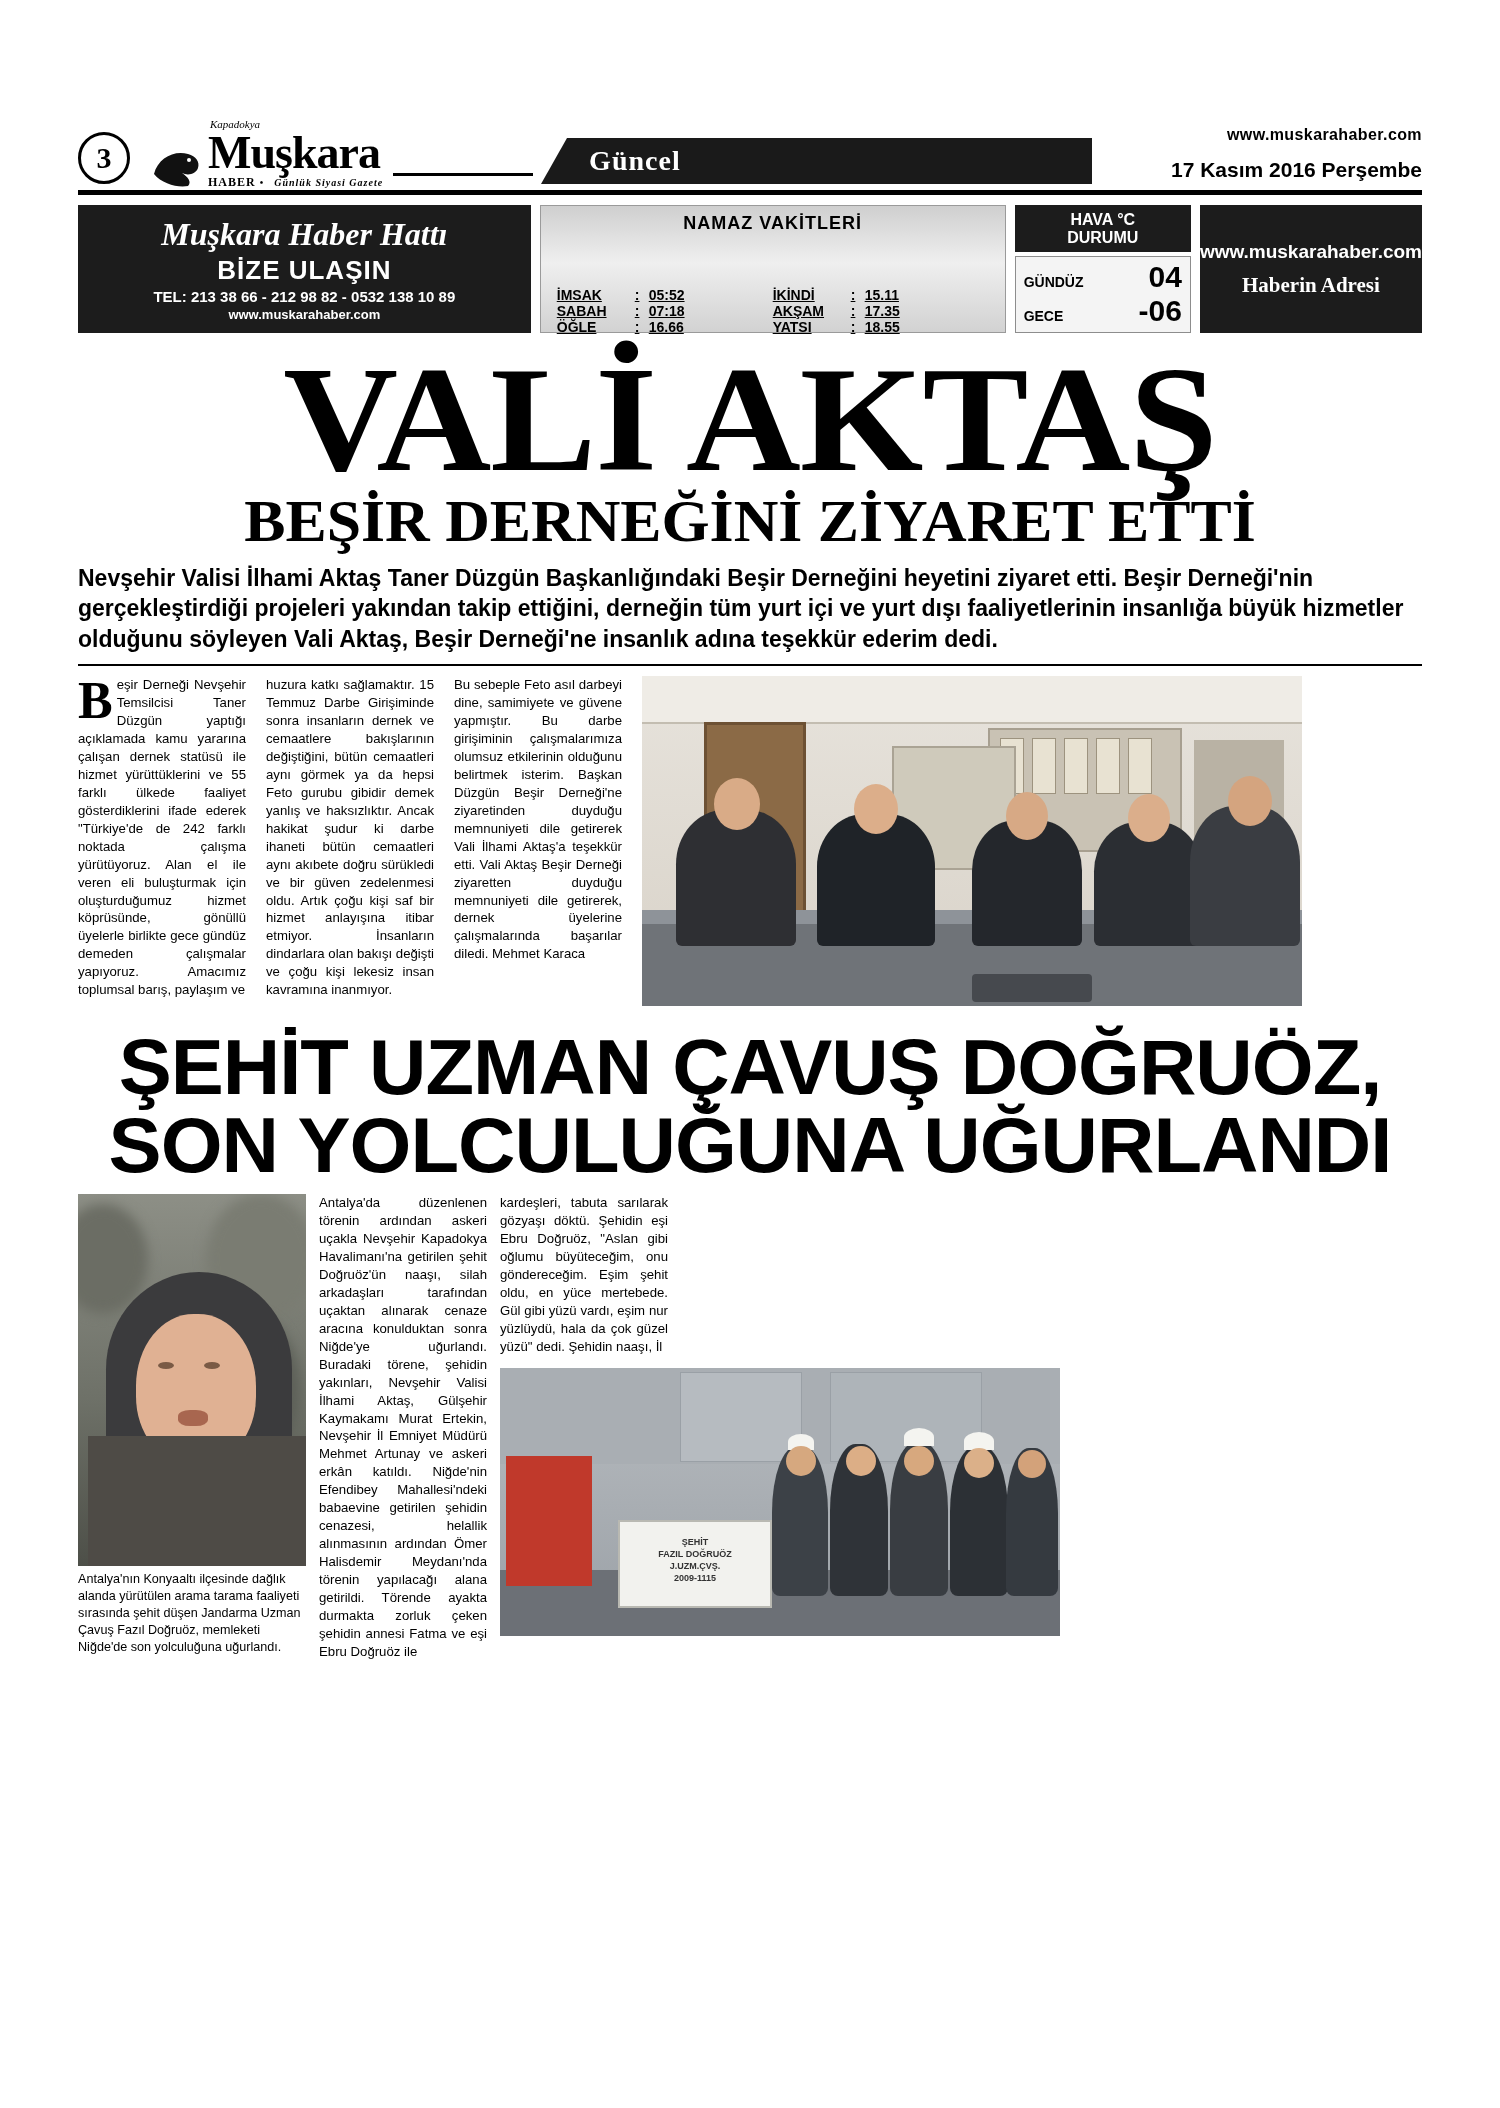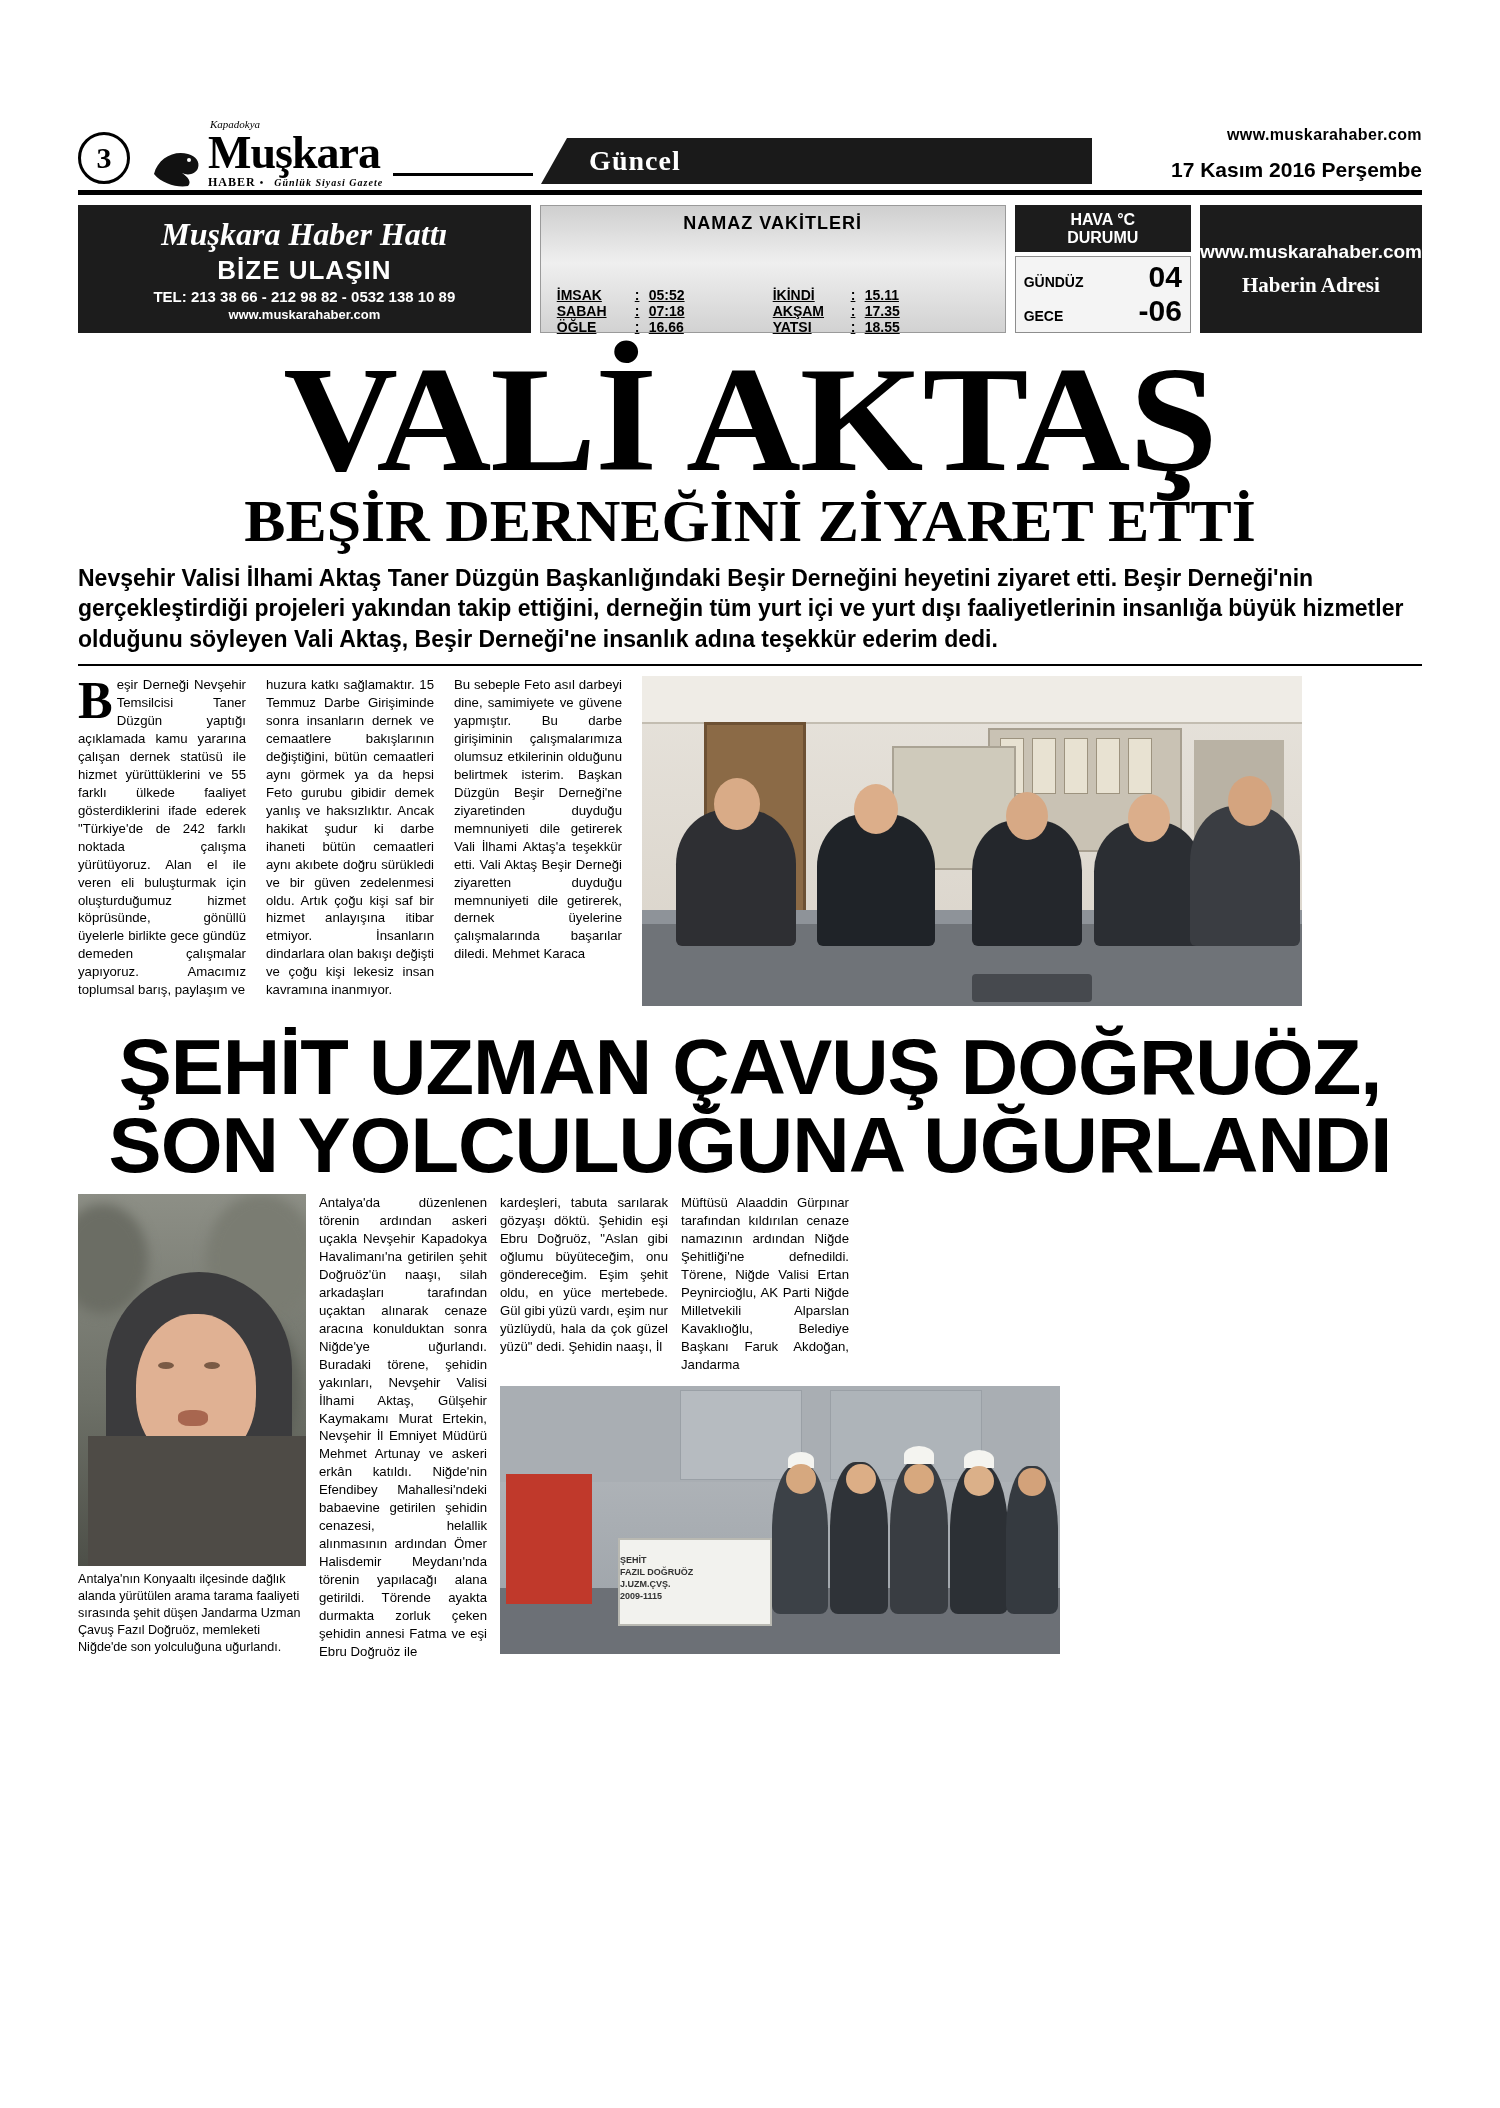--- a/index.html
+++ b/index.html
@@ -368,21 +368,21 @@
   .p2-scarf { position:absolute; left:28px; top:78px; width:186px; height:270px; border-radius:50% 50% 0 0 / 36% 36% 0 0; background:#3b3b3d; }
   .p2-coat { position:absolute; left:10px; bottom:0; width:230px; height:130px; background:#4e4b46; }
 
   
   .p3-bg { position:absolute; inset:0; background:linear-gradient(#b8bcc0,#9aa0a6); }
   .p3-build { position:absolute; top:0; left:0; right:0; height:96px; background:#a9aeb3; }
   .p3-ground { position:absolute; left:0; right:0; bottom:0; height:66px; background:#6c7076; }
   .p3-flag { position:absolute; left:6px; top:88px; width:86px; height:130px; background:#c0392b; }
   .p3-sign { position:absolute; left:118px; bottom:28px; width:150px; height:84px; background:#f2f2ee; border:2px solid #b9b9b2; }
   .p3-sign span {
-    display:block; font-size:9px; font-weight:bold; color:#333; line-height:1.35; margin-top:14px;
+    display:block; text-align:center; font-size:9px; font-weight:bold; color:#333; line-height:1.35; margin-top:14px;
   }
   .p3-fig { position:absolute; bottom:40px; border-radius:44% 44% 8px 8px; }
   .p3-cap { position:absolute; border-radius:50% 50% 0 0; background:#f4f4f0; }
 </style>
 </head>
 <body>
 
 <div class="page">
 
   <div class="masthead">
@@ -560,23 +560,20 @@
 
       <div class="col2">
         <p>Antalya'da düzenlenen törenin ardından askeri uçakla Nevşehir Kapadokya Havalimanı'na getirilen şehit Doğruöz'ün naaşı, silah arkadaşları tarafından uçaktan alınarak cenaze aracına konulduktan sonra Niğde'ye uğurlandı. Buradaki törene, şehidin yakınları, Nevşehir  Valisi İlhami Aktaş, Gülşehir Kaymakamı Murat Ertekin, Nevşehir İl Emniyet Müdürü Mehmet Artunay ve askeri erkân katıldı. Niğde'nin Efendibey Mahallesi'ndeki babaevine getirilen şehidin cenazesi, helallik alınmasının ardından Ömer Halisdemir Meydanı'nda törenin yapılacağı alana getirildi. Törende ayakta durmakta zorluk çeken şehidin annesi Fatma ve eşi Ebru Doğruöz ile</p>
       </div>
 
       <div class="right-stack">
         <div class="cols-right">
           <div class="col2">
             <p>kardeşleri, tabuta sarılarak gözyaşı döktü. Şehidin eşi Ebru Doğruöz, "Aslan gibi oğlumu büyüteceğim, onu göndereceğim. Eşim şehit oldu, en yüce mertebede. Gül gibi yüzü vardı, eşim nur yüzlüydü, hala da çok güzel yüzü" dedi. Şehidin naaşı, İl</p>
           </div>
-          <div class="col2">
-            <p>Müftüsü Alaaddin Gürpınar tarafından kıldırılan cenaze namazının ardından Niğde Şehitliği'ne defnedildi. Törene, Niğde Valisi Ertan Peynircioğlu, AK Parti Niğde Milletvekili Alparslan Kavaklıoğlu, Belediye Başkanı Faruk Akdoğan, Jandarma</p>
-          </div>
         </div>
 
         <div class="photo photo3">
           <div class="p3-bg"></div>
           <div class="p3-build"></div>
           <div style="position:absolute;left:180px;top:4px;width:120px;height:88px;background:#b6bbc0;border:1px solid #9aa0a6;"></div>
           <div style="position:absolute;left:330px;top:4px;width:150px;height:88px;background:#aeb4b9;border:1px solid #9aa0a6;"></div>
           <div class="p3-ground"></div>
           <div class="p3-flag"></div>
           <div class="p3-sign">

